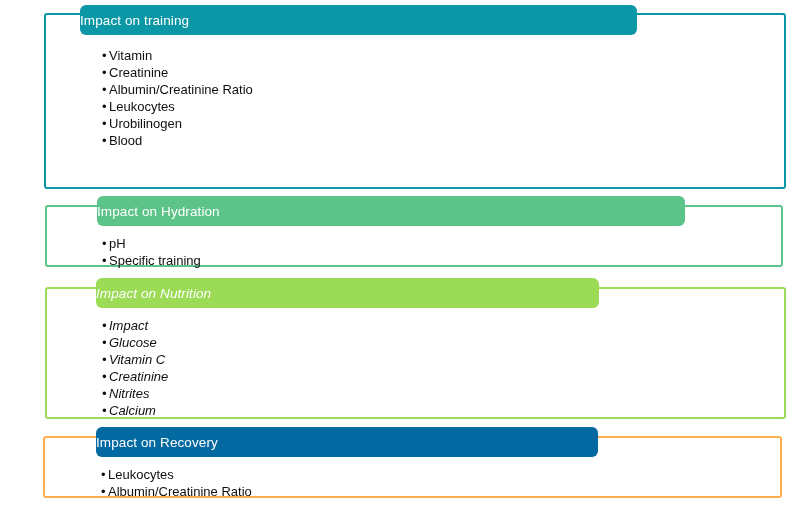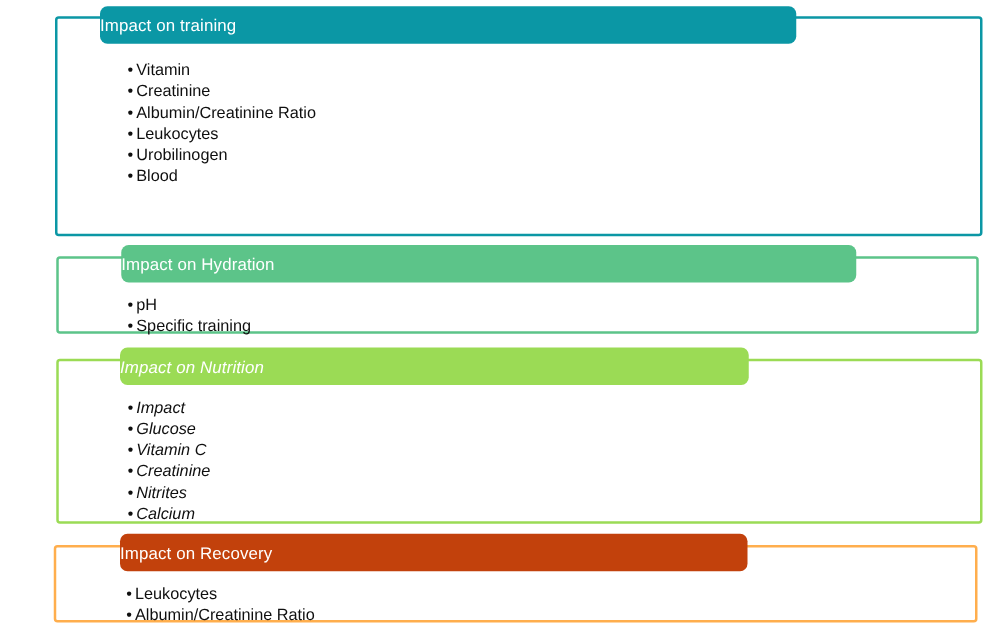--- a/index.html
+++ b/index.html
@@ -135,21 +135,21 @@
       <li class="item"><span class="bullet">•</span><span>Glucose</span></li>
       <li class="item"><span class="bullet">•</span><span>Vitamin C</span></li>
       <li class="item"><span class="bullet">•</span><span>Creatinine</span></li>
       <li class="item"><span class="bullet">•</span><span>Nitrites</span></li>
       <li class="item"><span class="bullet">•</span><span>Calcium</span></li>
     </ul>
   </section>
 
   <section class="group" id="group-recovery">
     <div class="frame" style="border-color: rgb(255, 174, 77);"></div>
-    <div class="header-pill" style="background: #c2410c;">
+    <div class="header-pill" style="background: #0369a1;">
       <span>Impact on Recovery</span>
     </div>
     <ul class="items">
       <li class="item"><span class="bullet">•</span><span>Leukocytes</span></li>
       <li class="item"><span class="bullet">•</span><span>Albumin/Creatinine Ratio</span></li>
     </ul>
   </section>
 
 </div>
 

